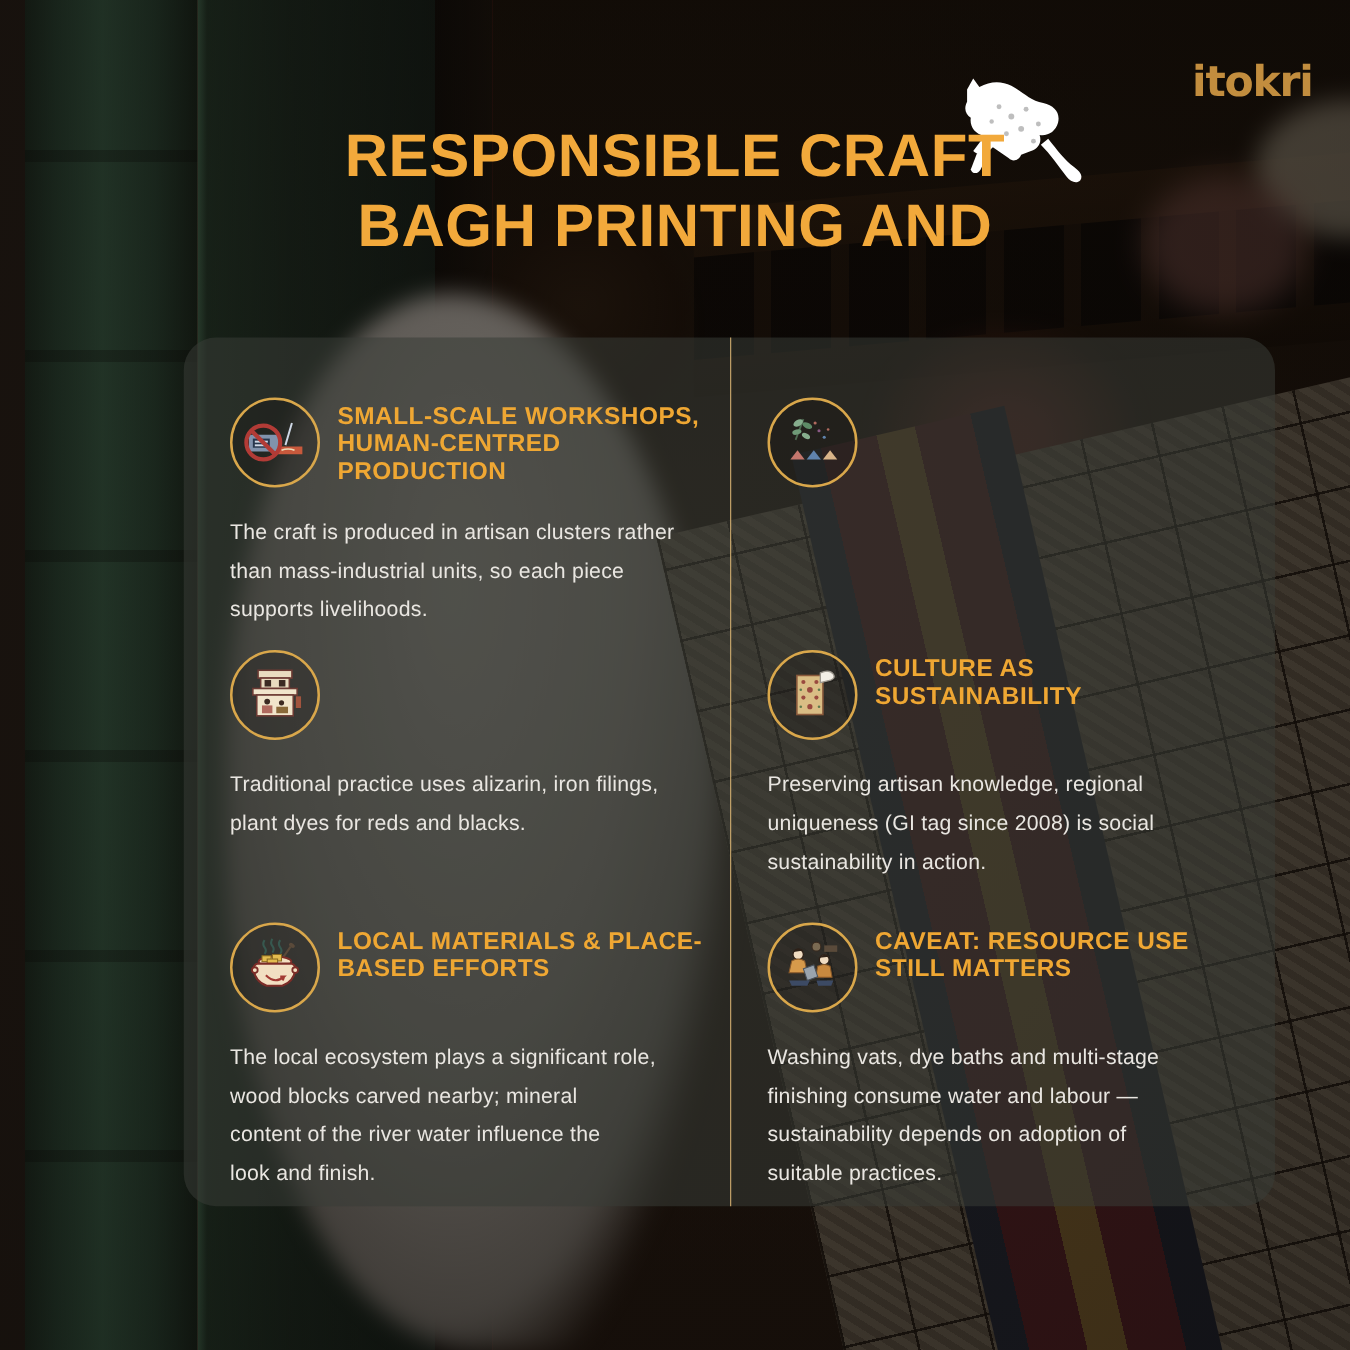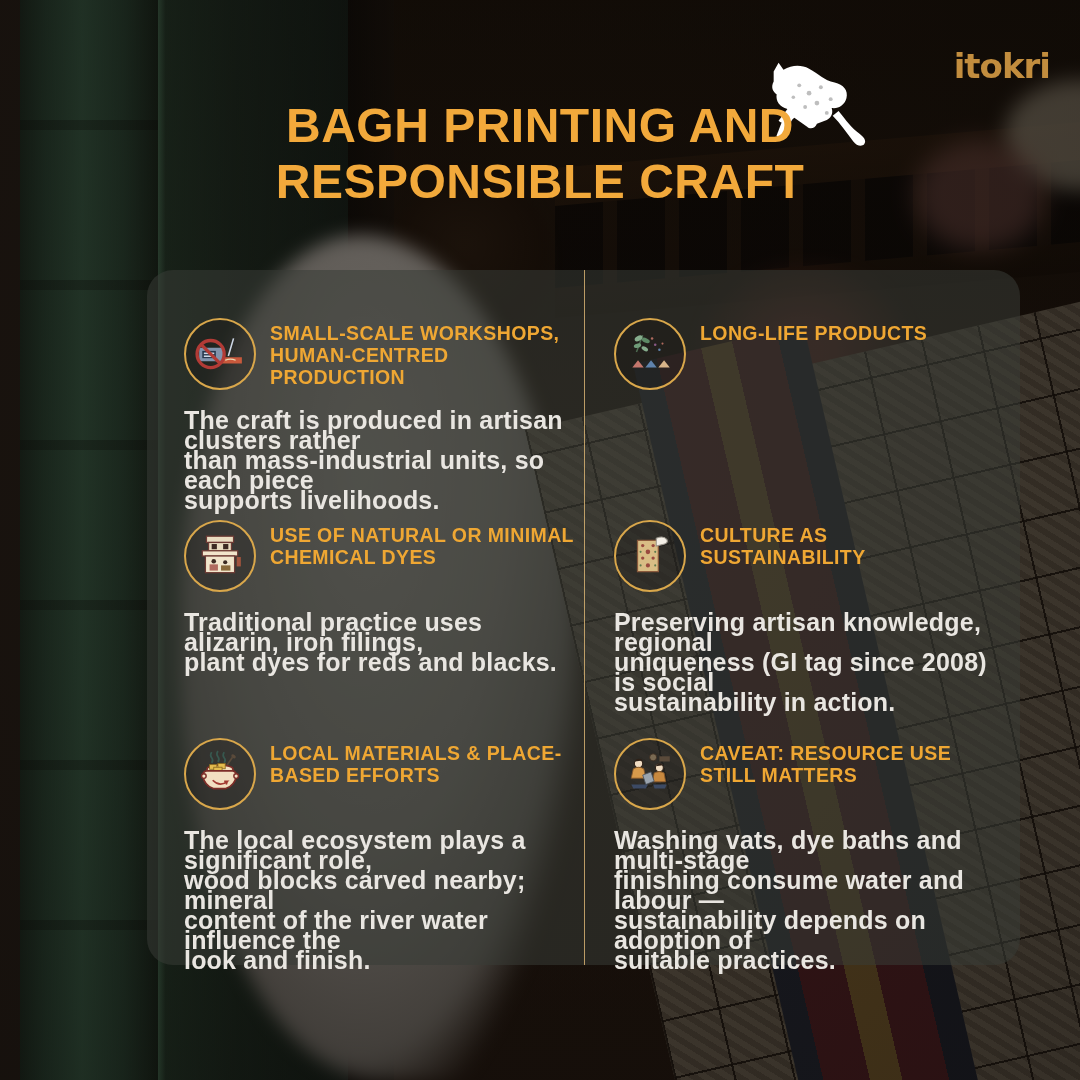--- a/index.html
+++ b/index.html
@@ -61,22 +61,22 @@
 
   .sec{position:absolute;width:398px;}
   .cl{left:37px;} .cr{left:467px;}
   .r1{top:48px;} .r2{top:250px;} .r3{top:468px;}
   .sec-head{display:flex;gap:14px;align-items:flex-start;min-height:72px;}
   .icon-circle{flex:0 0 auto;width:72px;height:72px;border:2px solid #d9a74b;border-radius:50%;
     box-sizing:border-box;display:flex;align-items:center;justify-content:center;background:rgba(16,13,10,.25);}
   .icon-circle svg{width:50px;height:50px;}
   .sec-title{margin:0;padding-top:4px;color:#efa733;font-size:19.5px;line-height:22px;
     font-weight:bold;letter-spacing:.4px;white-space:pre-line;}
-  .sec-body{margin:20px 0 0 0;color:#e9e6e1;font-size:25px;line-height:20px;
-    letter-spacing:.2px;white-space:pre-line;font-weight:bold;}
+  .sec-body{margin:20px 0 0 0;color:#e9e6e1;font-size:17px;line-height:31px;
+    letter-spacing:.2px;white-space:pre-line;}
 </style>
 </head>
 <body>
 
 <div class="stage">
 
   <div class="bg">
     <div class="wall-left"></div>
     <div class="door-a"></div>
     <div class="door-b"></div>
@@ -107,22 +107,22 @@
         <circle cx="78" cy="40" r="2"></circle>
       <circle cx="74" cy="56" r="2.4"></circle>
         <circle cx="88" cy="52" r="2"></circle>
         <circle cx="62" cy="60" r="2"></circle>
       <circle cx="84" cy="66" r="2"></circle>
         <circle cx="50" cy="50" r="1.8"></circle>
     </g>
   </svg>
 
   <h1 class="title">
+    <span>RESPONSIBLE CRAFT</span>
     <span>BAGH PRINTING AND</span>
-    <span>RESPONSIBLE CRAFT</span>
   </h1>
 
   <div class="panel">
     <div class="divider"></div>
 
     <section class="sec cl r1">
       <div class="sec-head">
         <div class="icon-circle">
           <svg viewBox="0 0 48 48">
             <rect x="4" y="18" width="23" height="13" rx="1" fill="#8193ad"></rect>
@@ -156,43 +156,40 @@
             <ellipse cx="19" cy="19" rx="3.4" ry="1.9" fill="#86ad8d" transform="rotate(30 19 19)"></ellipse>
             <circle cx="26" cy="9" r="1.2" fill="#b06a5e"></circle>
               <circle cx="29" cy="15" r="1.2" fill="#8a5a86"></circle>
             <circle cx="33" cy="20" r="1.2" fill="#5f83ad"></circle>
               <circle cx="36" cy="14" r="1" fill="#b06a5e"></circle>
             <path d="M7 37 l5.5 -7 5.5 7 z" fill="#c4766c"></path>
             <path d="M19.5 37 l5.5 -7 5.5 7 z" fill="#5f83ad"></path>
             <path d="M32 37 l5.5 -7 5.5 7 z" fill="#d8b489"></path>
           </svg>
         </div>
-        <h2 class="sec-title">LONG-LIFE PRODUCTS</h2>
       </div>
     </section>
 
     <section class="sec cl r2">
       <div class="sec-head">
         <div class="icon-circle">
           <svg viewBox="0 0 48 48">
             <rect x="11" y="5" width="26" height="6" fill="#e9dcc0" stroke="#6d3b34" stroke-width="1.2"></rect>
             <rect x="13" y="11" width="22" height="8" fill="#e9dcc0" stroke="#6d3b34" stroke-width="1.2"></rect>
             <rect x="16" y="12.5" width="5" height="5" fill="#3c2a22"></rect>
             <rect x="27" y="12.5" width="5" height="5" fill="#3c2a22"></rect>
             <rect x="7" y="19" width="34" height="5" fill="#f1e5cb" stroke="#6d3b34" stroke-width="1.2"></rect>
             <rect x="10" y="24" width="28" height="16" fill="#f1e5cb" stroke="#6d3b34" stroke-width="1.2"></rect>
             <circle cx="18" cy="29" r="2.2" fill="#3c2a22"></circle>
               <circle cx="29" cy="30" r="2" fill="#3c2a22"></circle>
             <rect x="14" y="32" width="8" height="6" fill="#b06a5e"></rect>
             <rect x="25" y="33" width="9" height="5" fill="#8a6a3a"></rect>
             <rect x="40" y="25" width="4" height="9" fill="#a2543e"></rect>
           </svg>
         </div>
-        <h2 class="sec-title">USE OF NATURAL OR MINIMAL
-CHEMICAL DYES</h2>
       </div>
       <p class="sec-body">Traditional practice uses alizarin, iron filings,
 plant dyes for reds and blacks.</p>
     </section>
 
     <section class="sec cr r2">
       <div class="sec-head">
         <div class="icon-circle">
           <svg viewBox="0 0 48 48">
             <rect x="12" y="9" width="20" height="30" fill="#d9bd85" stroke="#8a5a3c" stroke-width="1.2"></rect>

